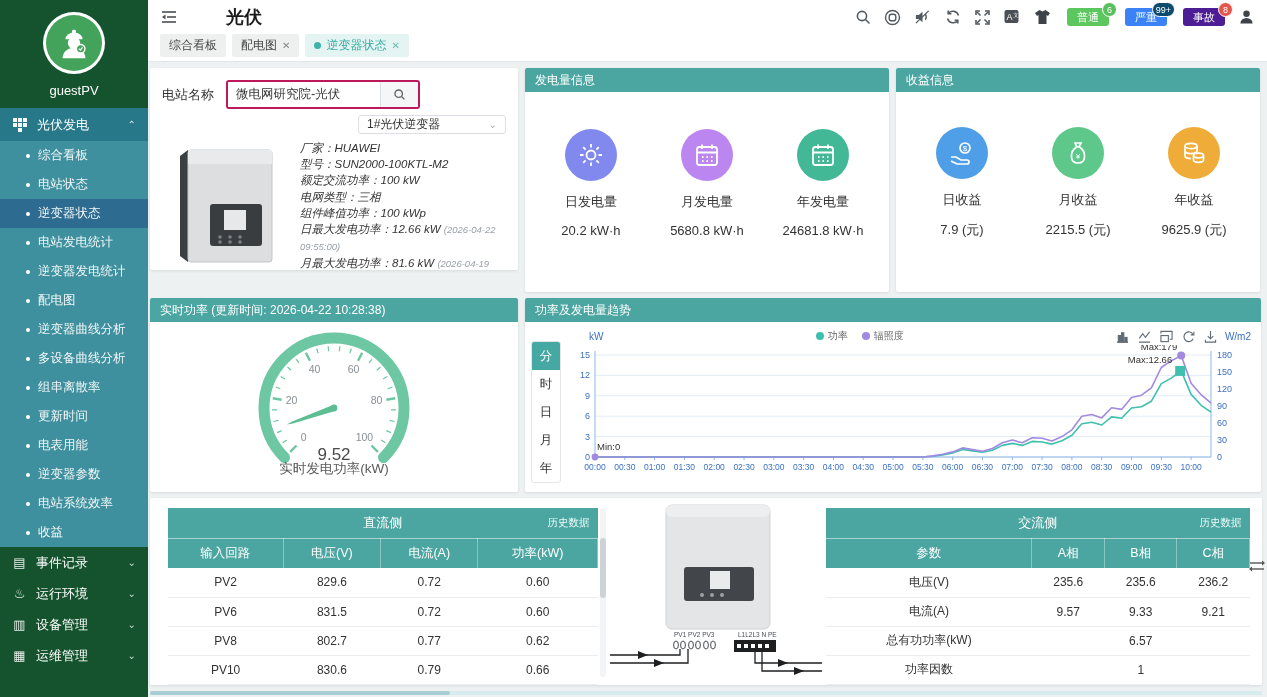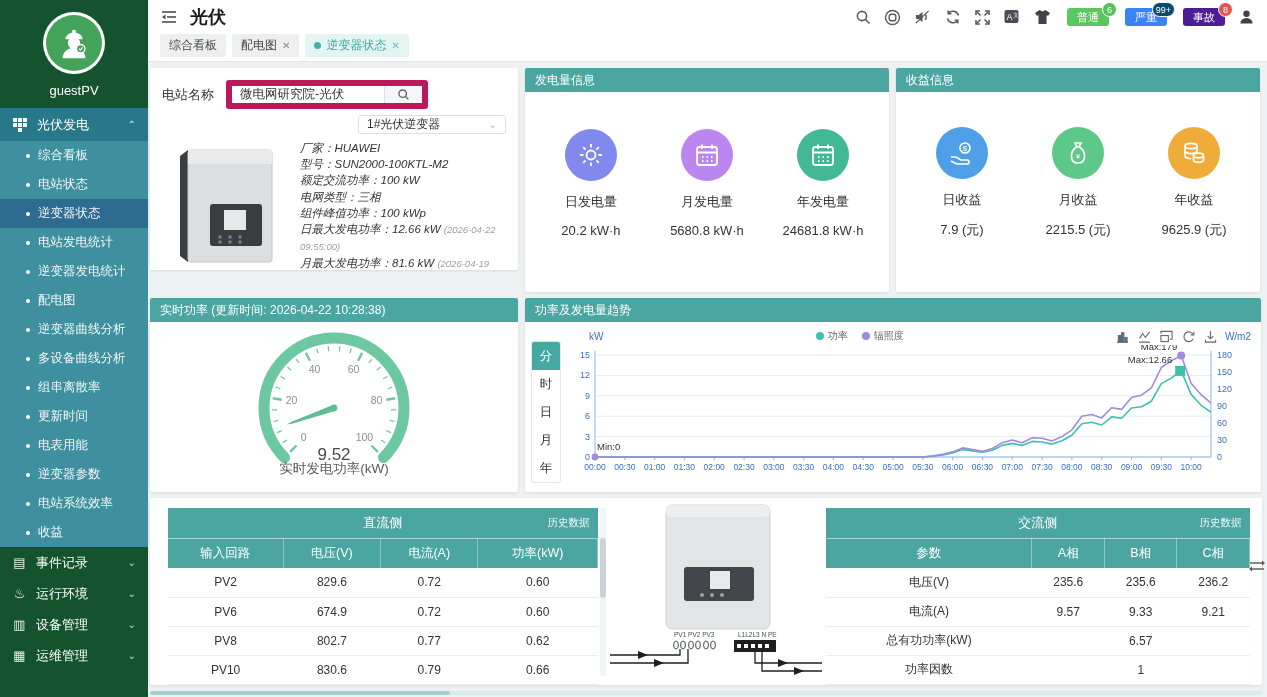--- a/index.html
+++ b/index.html
@@ -20,21 +20,21 @@
   .sub-item { height:29px; display:flex; align-items:center; padding-left:26px; font-size:12.5px; cursor:pointer; color:#f2f7f8; }
   .sub-item .dot { width:4px; height:4px; border-radius:50%; background:#fff; margin-right:8px; flex:none; }
   .sub-item.active { background:#2d6b90; }
   .bottom-groups { flex:1; }
   .bgroup { height:31px; display:flex; align-items:center; padding:0 12px; cursor:pointer; font-size:13px; }
   .bgroup .gicon { width:15px; height:15px; margin-right:9px; opacity:.9; font-size:13px; line-height:15px; text-align:center; }
   .bgroup .chev { margin-left:auto; font-size:10px; opacity:.75; }
 
   
   .main { flex:1; display:flex; flex-direction:column; min-width:0; }
-  .navbar { height:34px; background:#fff; display:flex; align-items:center; padding:0 12px; flex:none; }
+  .navbar { height:34px; background:#fff; display:flex; align-items:center; padding:0 12px; flex:none;gap:36px; }
   .hamburger { width:18px; height:18px; margin-right:12px; cursor:pointer; }
   .page-title { font-size:18px; font-weight:bold; color:#1a1a1a; }
   .nav-right { margin-left:auto; display:flex; align-items:center; gap:13px; }
   .nicon { width:17px; height:17px; cursor:pointer; display:flex; align-items:center; justify-content:center; color:#545a61; }
   .badge-wrap { position:relative; margin-left:3px; cursor:pointer; }
   .badge-pill { color:#fff; font-size:11px; padding:3px 10px; border-radius:3px; }
   .badge-count { position:absolute; top:-7px; right:-8px; background:#e4564d; color:#fff; font-size:9px; min-width:15px; height:15px; line-height:15px; border-radius:8px; text-align:center; padding:0 3px; border:1px solid #fff; }
   .badge-count.green { background:#58c05b; }
   .badge-count.yellow { background:#0c4a6e; }
 
@@ -48,21 +48,21 @@
 
   .content { flex:1; padding:6px 5px 2px 2px; display:flex; flex-direction:column; gap:6px; min-height:0; }
   .row { display:flex; gap:7px; }
   .panel { background:#fff; border-radius:2px; box-shadow:0 1px 3px rgba(0,0,0,.09); overflow:hidden; }
   .panel-h { height:24px; background:#4ba6a2; color:#fff; font-size:12px; display:flex; align-items:center; padding:0 10px; }
 
   
   .p-station { width:368px; height:202px; padding:12px 12px 6px; }
   .station-top { display:flex; align-items:center; }
   .station-label { font-size:13px; color:#333; margin-right:12px; white-space:nowrap; }
-  .search-box { display:flex; border:6px solid #be185d; border-radius:3px; overflow:hidden; height:29px; }
+  .search-box { display:flex; border:2px solid #be185d; border-radius:3px; overflow:hidden; height:29px; }
   .search-input { border:none; outline:none; width:152px; padding:0 8px; font-size:12.5px; color:#333; font-family:inherit; }
   .search-btn { width:38px; background:#f5f6f7; border:none; border-left:1px solid #dcdfe6; cursor:pointer; color:#666; display:flex; align-items:center; justify-content:center; }
   .select-row { display:flex; justify-content:flex-end; margin-top:6px; }
   .select-box { width:148px; height:19px; border:1px solid #dcdfe6; border-radius:3px; font-size:12px; color:#333; display:flex; align-items:center; padding:0 8px; cursor:pointer; }
   .select-box .sv { flex:1; }
   .select-box .chev { color:#b0b3b8; font-size:10px; }
   .station-body { display:flex; margin-top:4px; gap:10px;font-style:italic; }
   .inv-img { width:128px; height:128px; flex:none; position:relative; margin-top:4px; }
   .specs { flex:1; font-size:11.5px; line-height:16.2px; color:#333; padding-top:2px; }
   .spec-line .k { color:#333; }
@@ -684,21 +684,21 @@
                   <th>功率(kW)</th>
                 </tr>
                 <tr>
                   <td class="data">PV2</td>
                   <td class="data">829.6</td>
                   <td class="data">0.72</td>
                   <td class="data">0.60</td>
                 </tr>
                 <tr>
                   <td class="data">PV6</td>
-                  <td class="data">674.9</td>
+                  <td class="data">831.5</td>
                   <td class="data">0.72</td>
                   <td class="data">0.60</td>
                 </tr>
                 <tr>
                   <td class="data">PV8</td>
                   <td class="data">802.7</td>
                   <td class="data">0.77</td>
                   <td class="data">0.62</td>
                 </tr>
                 <tr>

